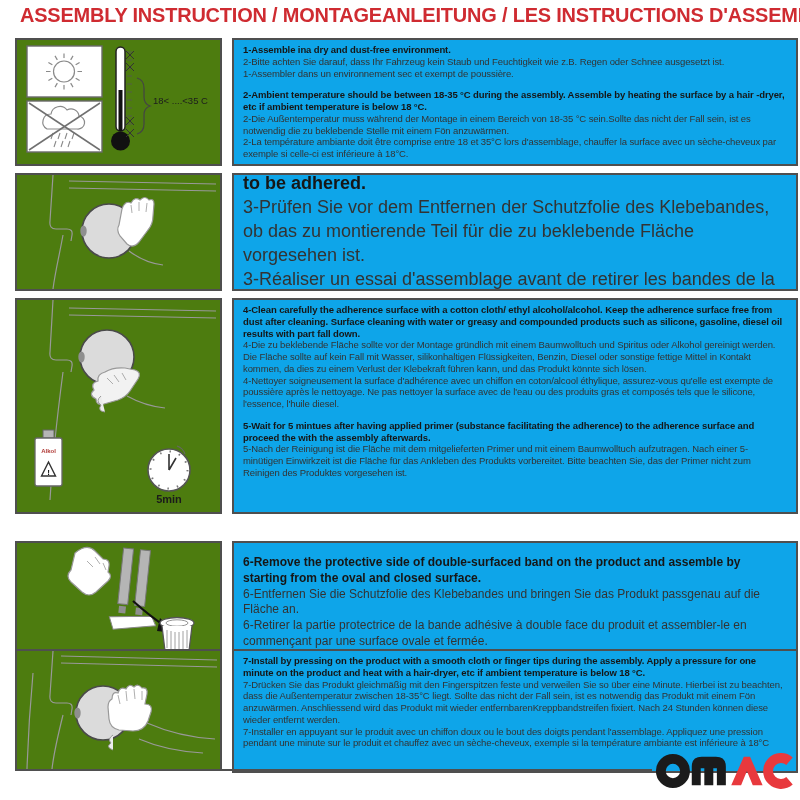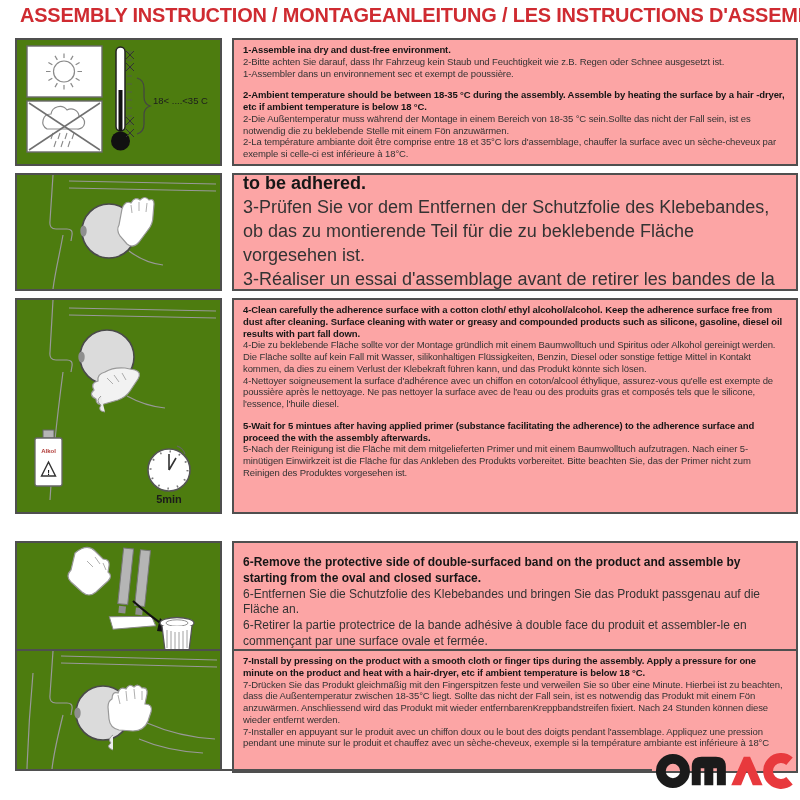--- a/index.html
+++ b/index.html
@@ -1,21 +1,21 @@
 <!DOCTYPE html>
 <html><head>
 <meta charset="utf-8">
 <style>
   html,body{margin:0;padding:0;background:#fff;}
   body{width:800px;height:800px;position:relative;font-family:"Liberation Sans",sans-serif;overflow:hidden;}
   .title{position:absolute;top:3px;left:0;width:800px;text-align:center;font-size:21px;font-weight:700;
          letter-spacing:-0.2px;transform:scaleX(0.95);transform-origin:center;white-space:nowrap;}
   .row{position:absolute;left:15px;display:flex;gap:10px;}
   .illus{width:207px;border:2px solid #4f4f4f;background:#4d7c0f;box-sizing:border-box;flex:none;height:100%;}
-  .txt{width:566px;border:2px solid #4f4f4f;background:#fca5a5;box-sizing:border-box;padding:4px 9px;overflow:hidden;height:100%;}
+  .txt{width:566px;border:2px solid #4f4f4f;background:#0ea5e9;box-sizing:border-box;padding:4px 9px;overflow:hidden;height:100%;}
   .small{font-size:9.5px;line-height:1.24;letter-spacing:-0.1px;}
   .small .block{margin-bottom:10px;}
   .large{font-size:18px;line-height:1.33;display:flex;flex-direction:column;justify-content:center;}
   .medium{font-size:12px;line-height:1.32;padding-top:12px;}
   .t-en{font-weight:700;color:#161616;}
   .t{color:#333;}
   .footer-line{position:absolute;top:769px;left:15px;width:637px;height:2px;background:#4f4f4f;}
   .logo{position:absolute;top:752px;right:6px;}
   svg{display:block;}
 </style>

